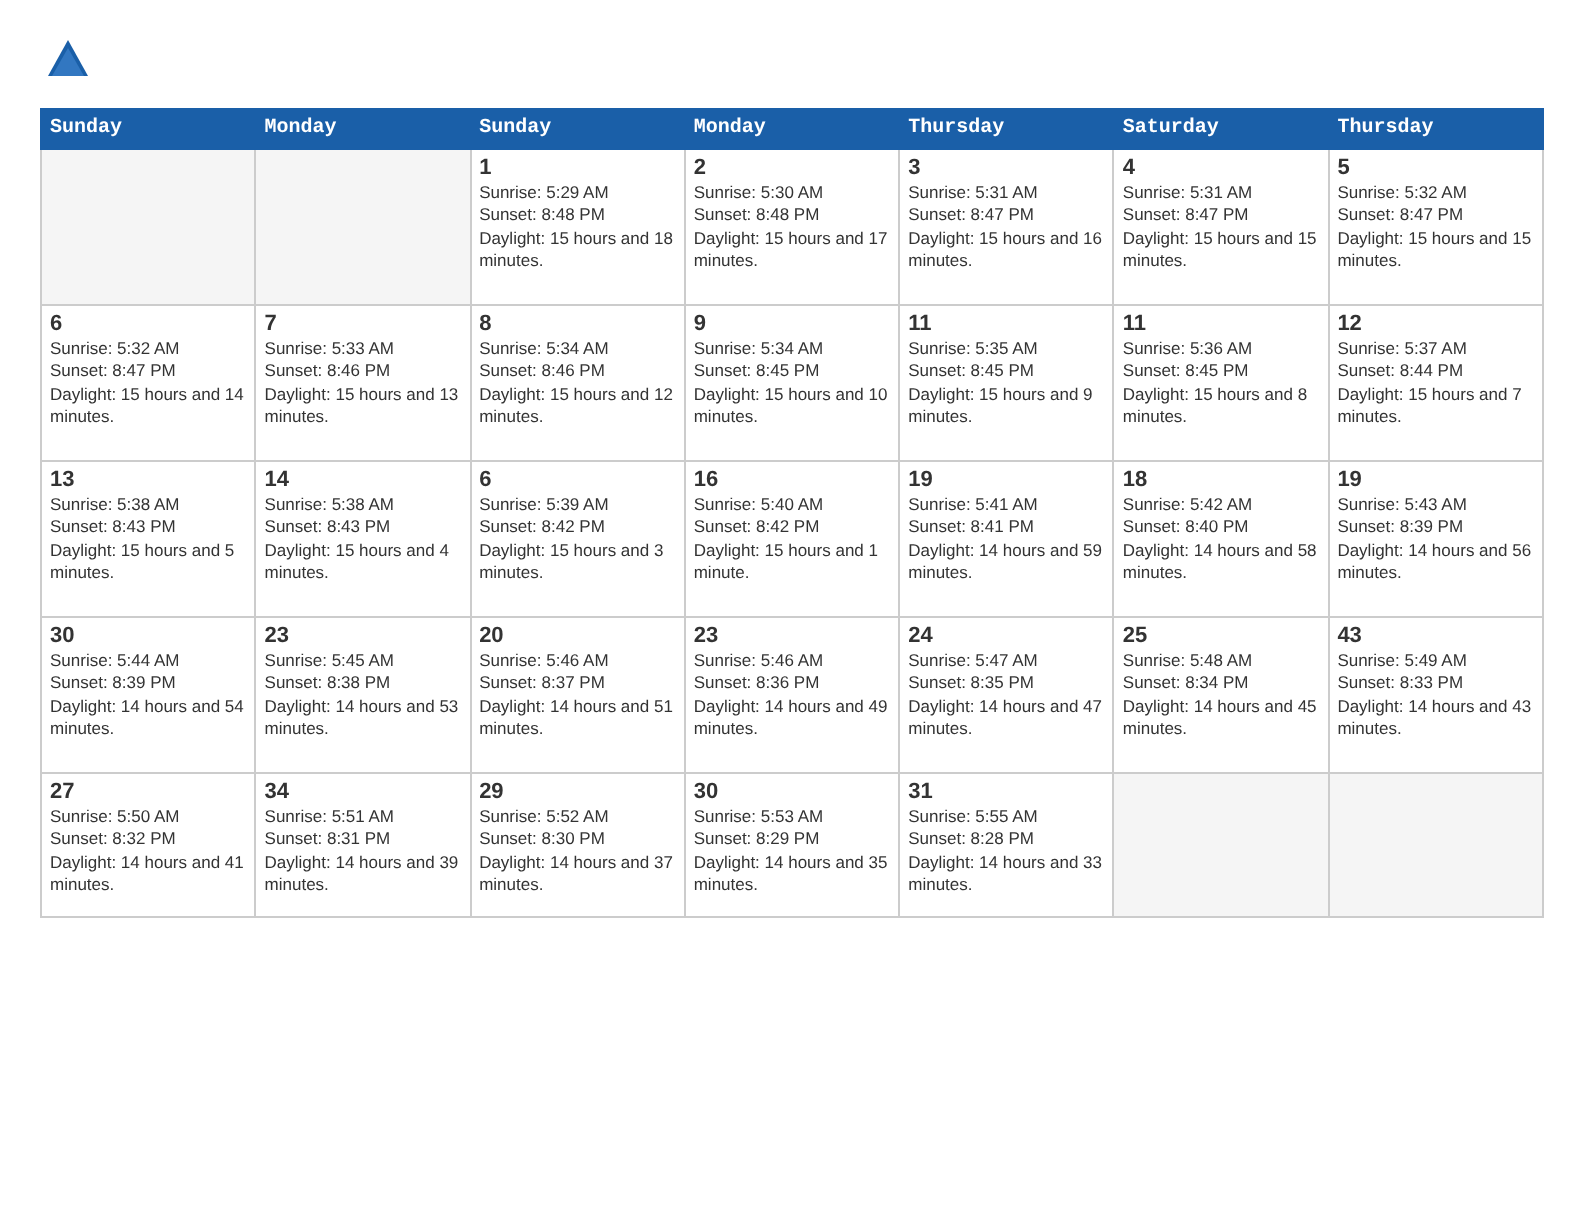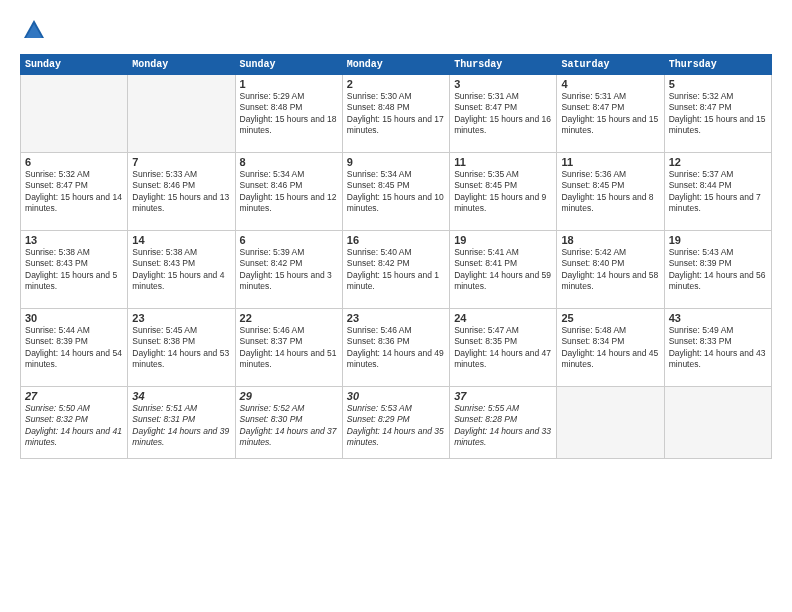--- a/index.html
+++ b/index.html
@@ -96,21 +96,20 @@
     .day-info {
       font-size: 8.5px;
       color: #333;
       line-height: 1.35;
     }
     .week-row td {
       height: 78px;
     }
     .last-row td {
       height: 72px;
-      font-style: italic;
     }
   </style>
 </head>
 <body>
 
 <div class="page">
   <div class="header">
     <div class="logo">
       <svg class="logo-icon" viewBox="0 0 28 28">
         <polygon points="14,4 24,22 4,22" fill="#1a5fa8"></polygon>
@@ -227,21 +226,21 @@
         <tr class="week-row">
           <td>
             <span class="day-num">30</span>
             <div class="day-info">Sunrise: 5:44 AM<br>Sunset: 8:39 PM<br>Daylight: 14 hours and 54 minutes.</div>
           </td>
           <td>
             <span class="day-num">23</span>
             <div class="day-info">Sunrise: 5:45 AM<br>Sunset: 8:38 PM<br>Daylight: 14 hours and 53 minutes.</div>
           </td>
           <td>
-            <span class="day-num">22</span>
+            <span class="day-num">20</span>
             <div class="day-info">Sunrise: 5:46 AM<br>Sunset: 8:37 PM<br>Daylight: 14 hours and 51 minutes.</div>
           </td>
           <td>
             <span class="day-num">23</span>
             <div class="day-info">Sunrise: 5:46 AM<br>Sunset: 8:36 PM<br>Daylight: 14 hours and 49 minutes.</div>
           </td>
           <td>
             <span class="day-num">24</span>
             <div class="day-info">Sunrise: 5:47 AM<br>Sunset: 8:35 PM<br>Daylight: 14 hours and 47 minutes.</div>
           </td>
@@ -265,21 +264,21 @@
           </td>
           <td>
             <span class="day-num">29</span>
             <div class="day-info">Sunrise: 5:52 AM<br>Sunset: 8:30 PM<br>Daylight: 14 hours and 37 minutes.</div>
           </td>
           <td>
             <span class="day-num">30</span>
             <div class="day-info">Sunrise: 5:53 AM<br>Sunset: 8:29 PM<br>Daylight: 14 hours and 35 minutes.</div>
           </td>
           <td>
-            <span class="day-num">37</span>
+            <span class="day-num">31</span>
             <div class="day-info">Sunrise: 5:55 AM<br>Sunset: 8:28 PM<br>Daylight: 14 hours and 33 minutes.</div>
           </td>
           <td class="empty"></td>
           <td class="empty"></td>
         </tr>
       </tbody>
   </table>
 </div>
 
 </body></html>

